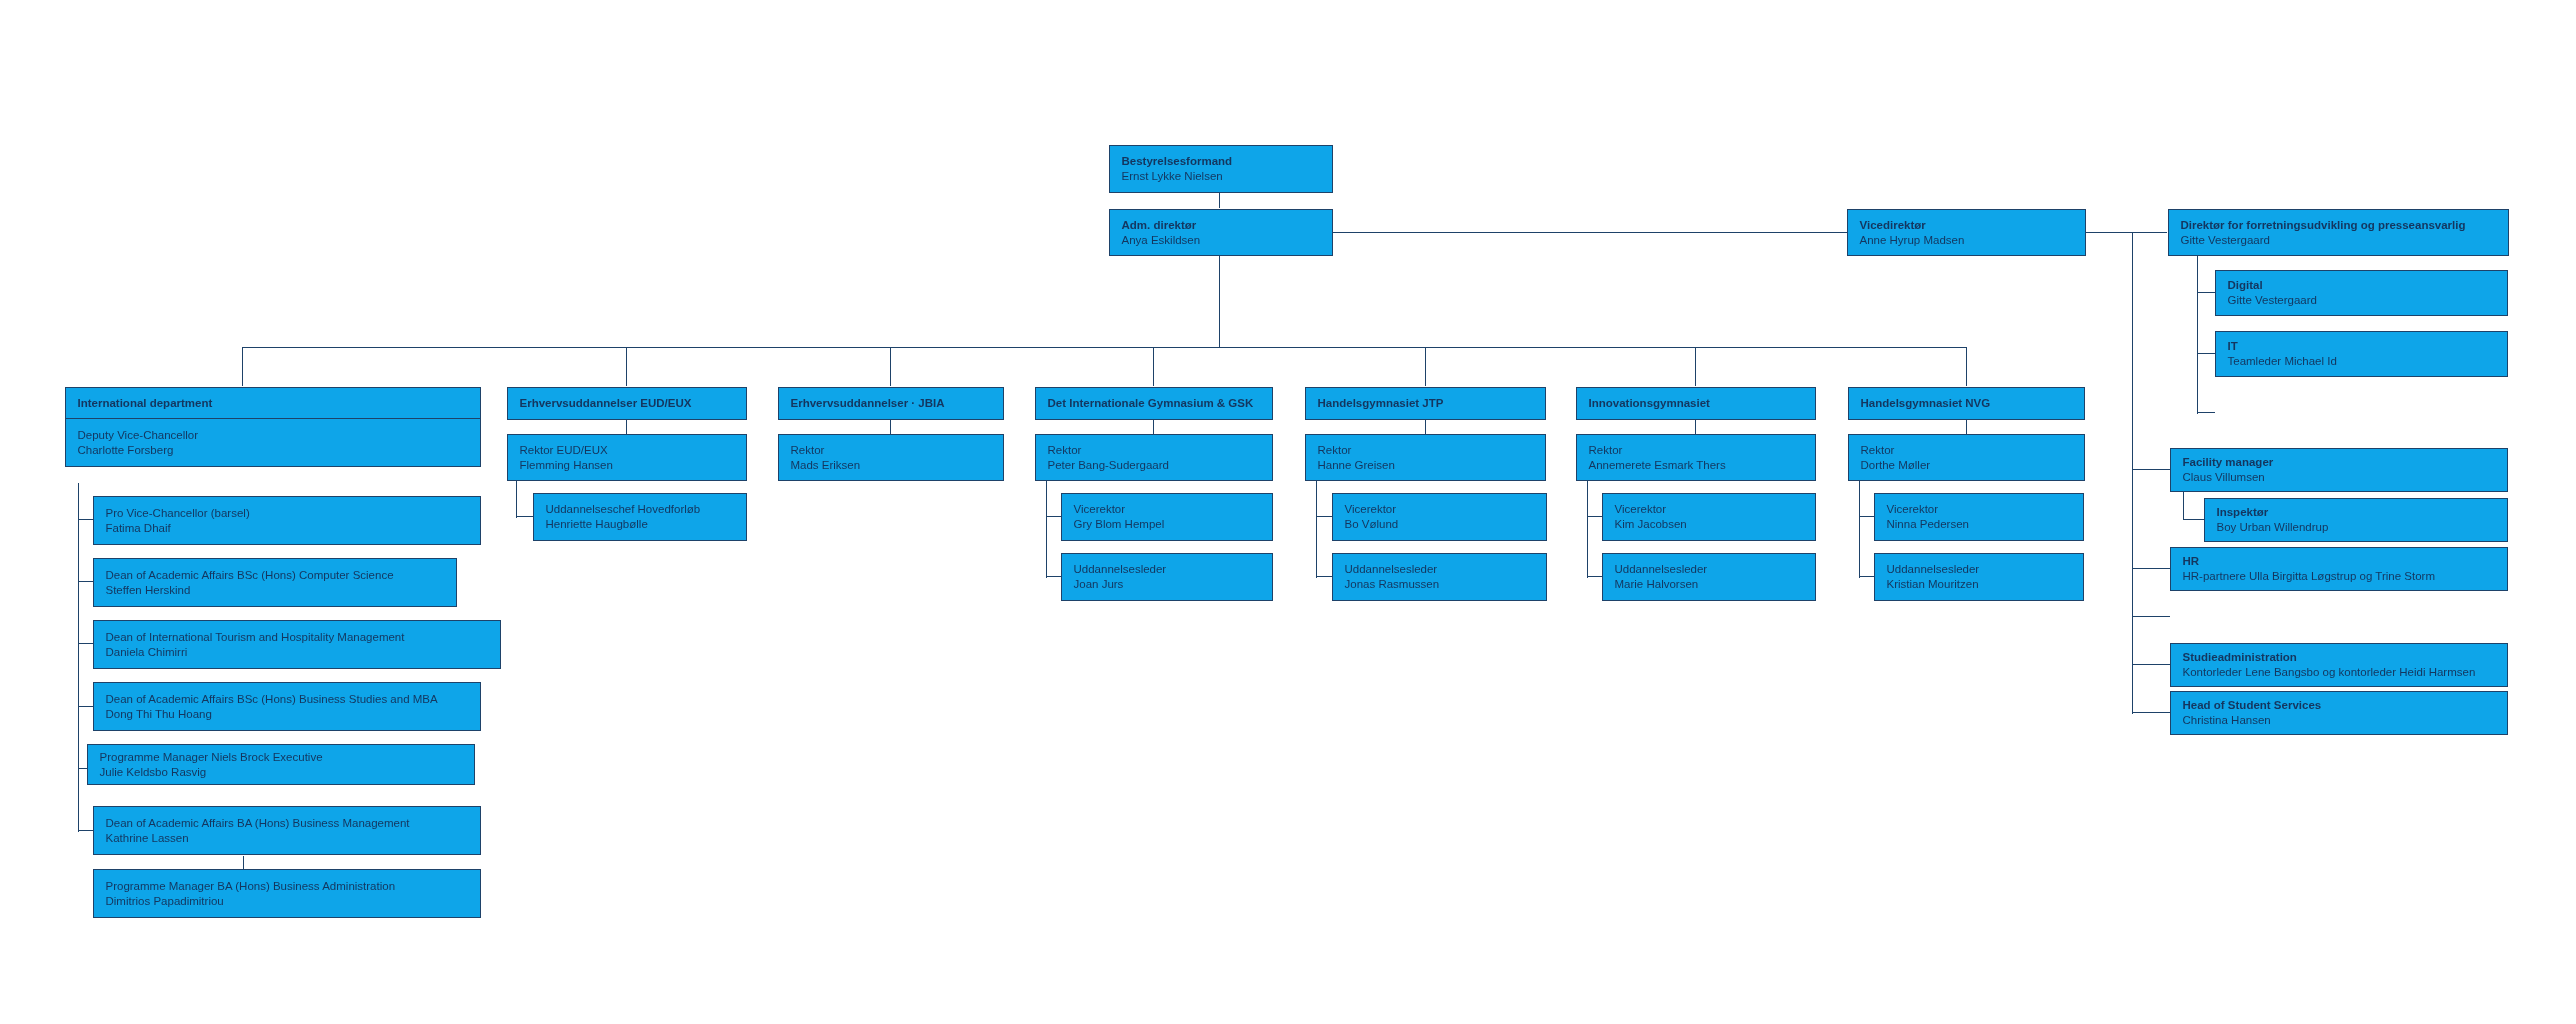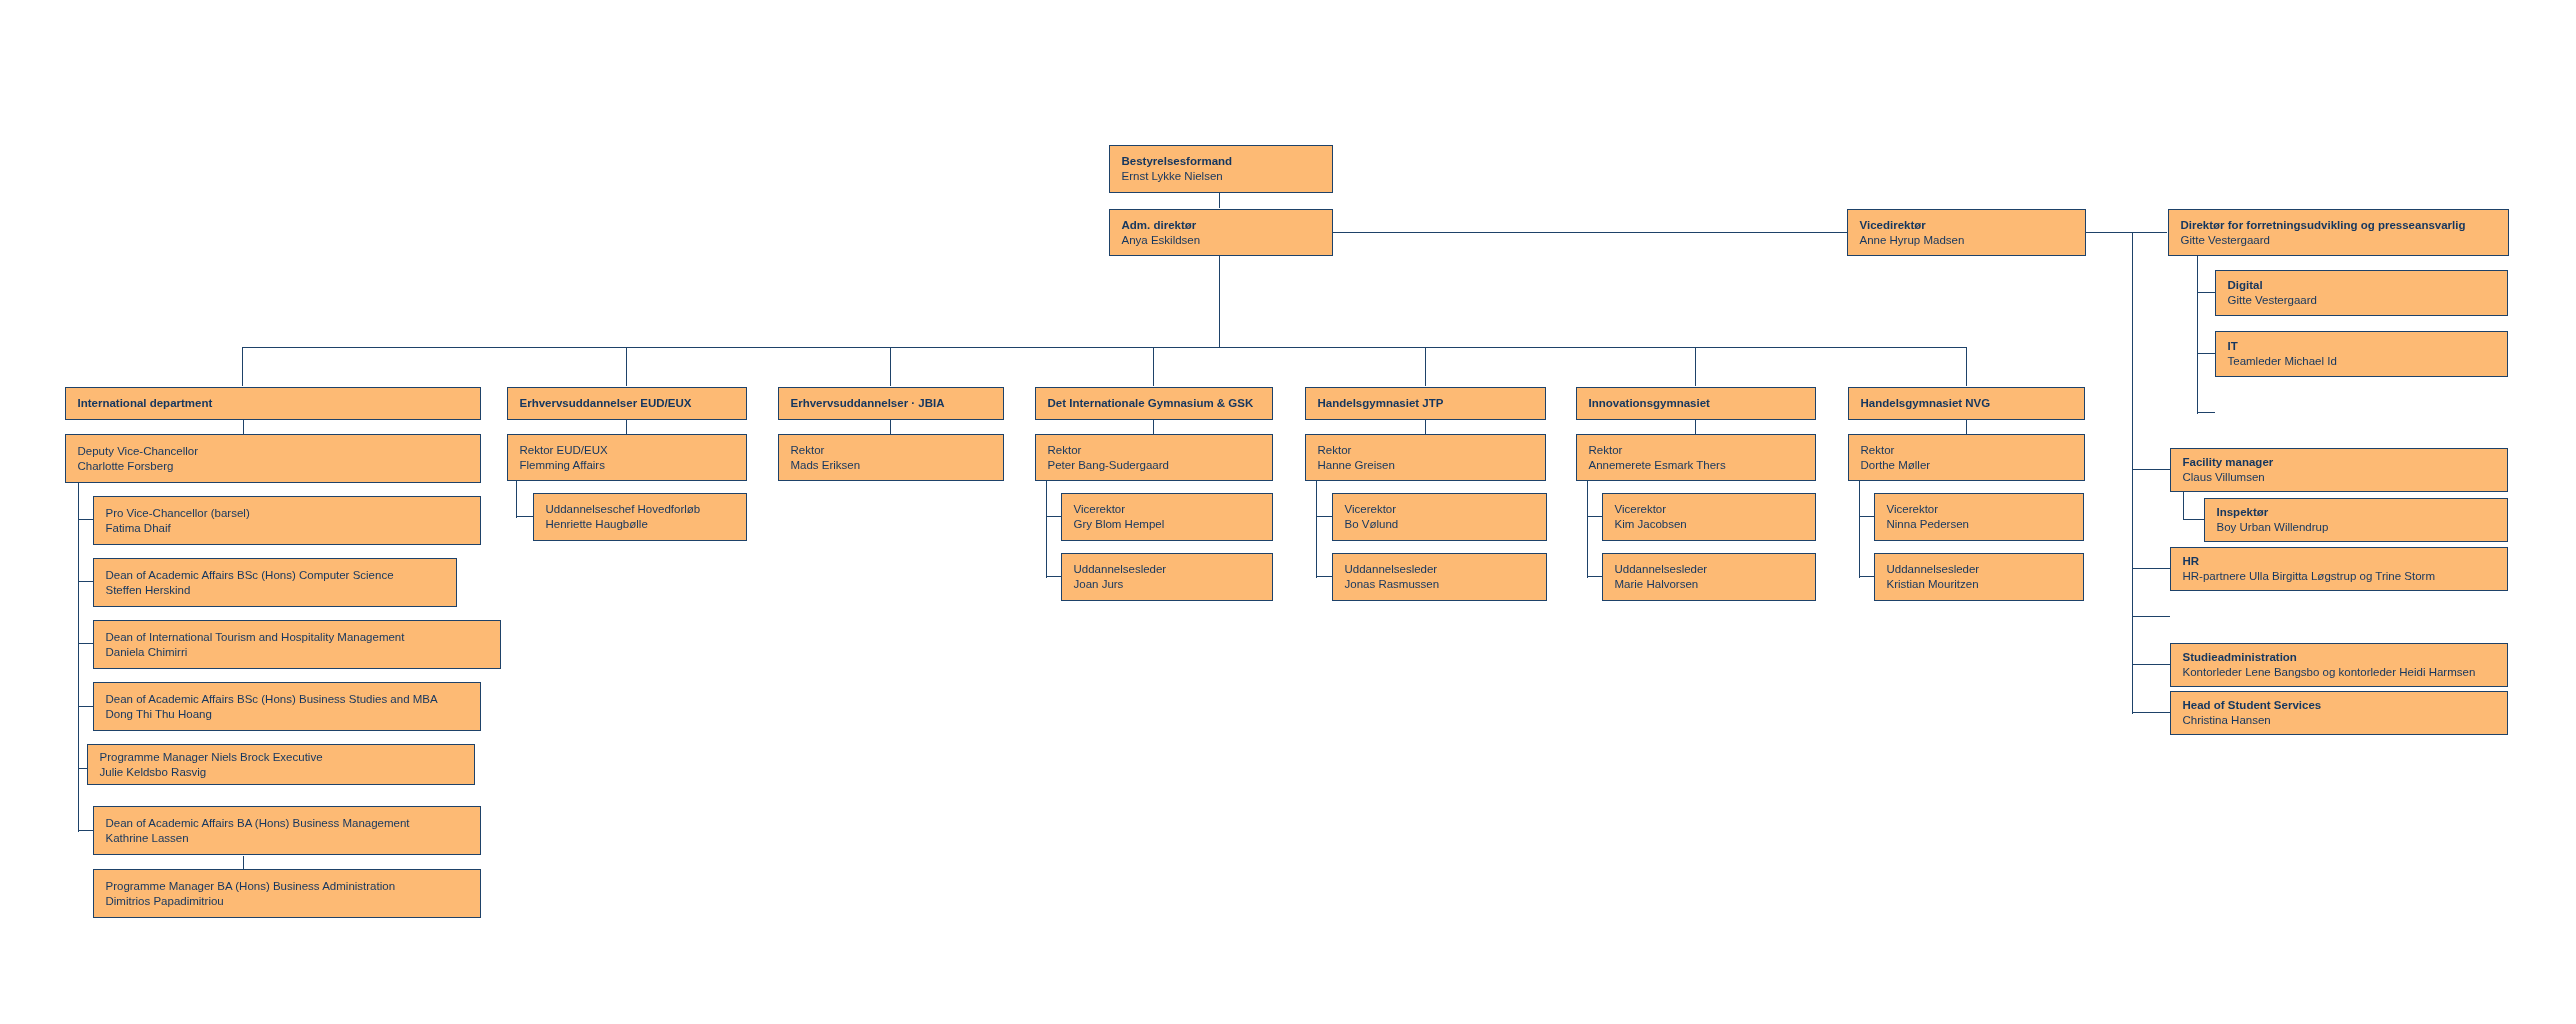--- a/index.html
+++ b/index.html
@@ -12,21 +12,21 @@
     width:2576px;
     height:1024px;
     background:#ffffff;
     font-family:"Liberation Sans", sans-serif;
     color:var(--ink);
     overflow:hidden;
   }
   .node{
     position:absolute;
     box-sizing:border-box;
-    background:#fdba74;
+    background:#0ea5e9;
     border:1.6px solid var(--line);
     display:flex;
     flex-direction:column;
     justify-content:center;
     padding:1.1px 9.8px 1.1px 11.5px;
     z-index:2;
   }
   .node .t, .node .n{
     font-size:11.5px;
     line-height:14.7px;
@@ -85,21 +85,21 @@
     <div class="n">Kontorleder Lene Bangsbo og kontorleder Heidi Harmsen</div>
   </div>
   <div class="node" style="left:2170px;top:691px;width:338px;height:44px">
     <div class="t b">Head of Student Services</div>
     <div class="n">Christina Hansen</div>
   </div>
 
   <div class="node" style="left:65px;top:387px;width:416px;height:33px">
     <div class="t b">International department</div>
   </div>
-  <div class="node" style="left:65px;top:434px;width:416px;height:49px">
+  <div class="node" style="left:65px;top:418px;width:416px;height:49px">
     <div class="t">Deputy Vice-Chancellor</div>
     <div class="n">Charlotte Forsberg</div>
   </div>
   <div class="node" style="left:93px;top:496px;width:388px;height:49px">
     <div class="t">Pro Vice-Chancellor (barsel)</div>
     <div class="n">Fatima Dhaif</div>
   </div>
   <div class="node" style="left:93px;top:558px;width:364px;height:49px">
     <div class="t">Dean of Academic Affairs BSc (Hons) Computer Science</div>
     <div class="n">Steffen Herskind</div>
@@ -123,21 +123,21 @@
   <div class="node" style="left:93px;top:869px;width:388px;height:49px">
     <div class="t">Programme Manager BA (Hons) Business Administration</div>
     <div class="n">Dimitrios Papadimitriou</div>
   </div>
 
   <div class="node" style="left:507px;top:387px;width:240px;height:33px">
     <div class="t b">Erhvervsuddannelser EUD/EUX</div>
   </div>
   <div class="node" style="left:507px;top:434px;width:240px;height:47px">
     <div class="t">Rektor EUD/EUX</div>
-    <div class="n">Flemming Affairs</div>
+    <div class="n">Flemming Hansen</div>
   </div>
   <div class="node" style="left:533px;top:493px;width:214px;height:48px">
     <div class="t">Uddannelseschef Hovedforløb</div>
     <div class="n">Henriette Haugbølle</div>
   </div>
 
   <div class="node" style="left:778px;top:387px;width:226px;height:33px">
     <div class="t b">Erhvervsuddannelser · JBIA</div>
   </div>
   <div class="node" style="left:778px;top:434px;width:226px;height:47px">

